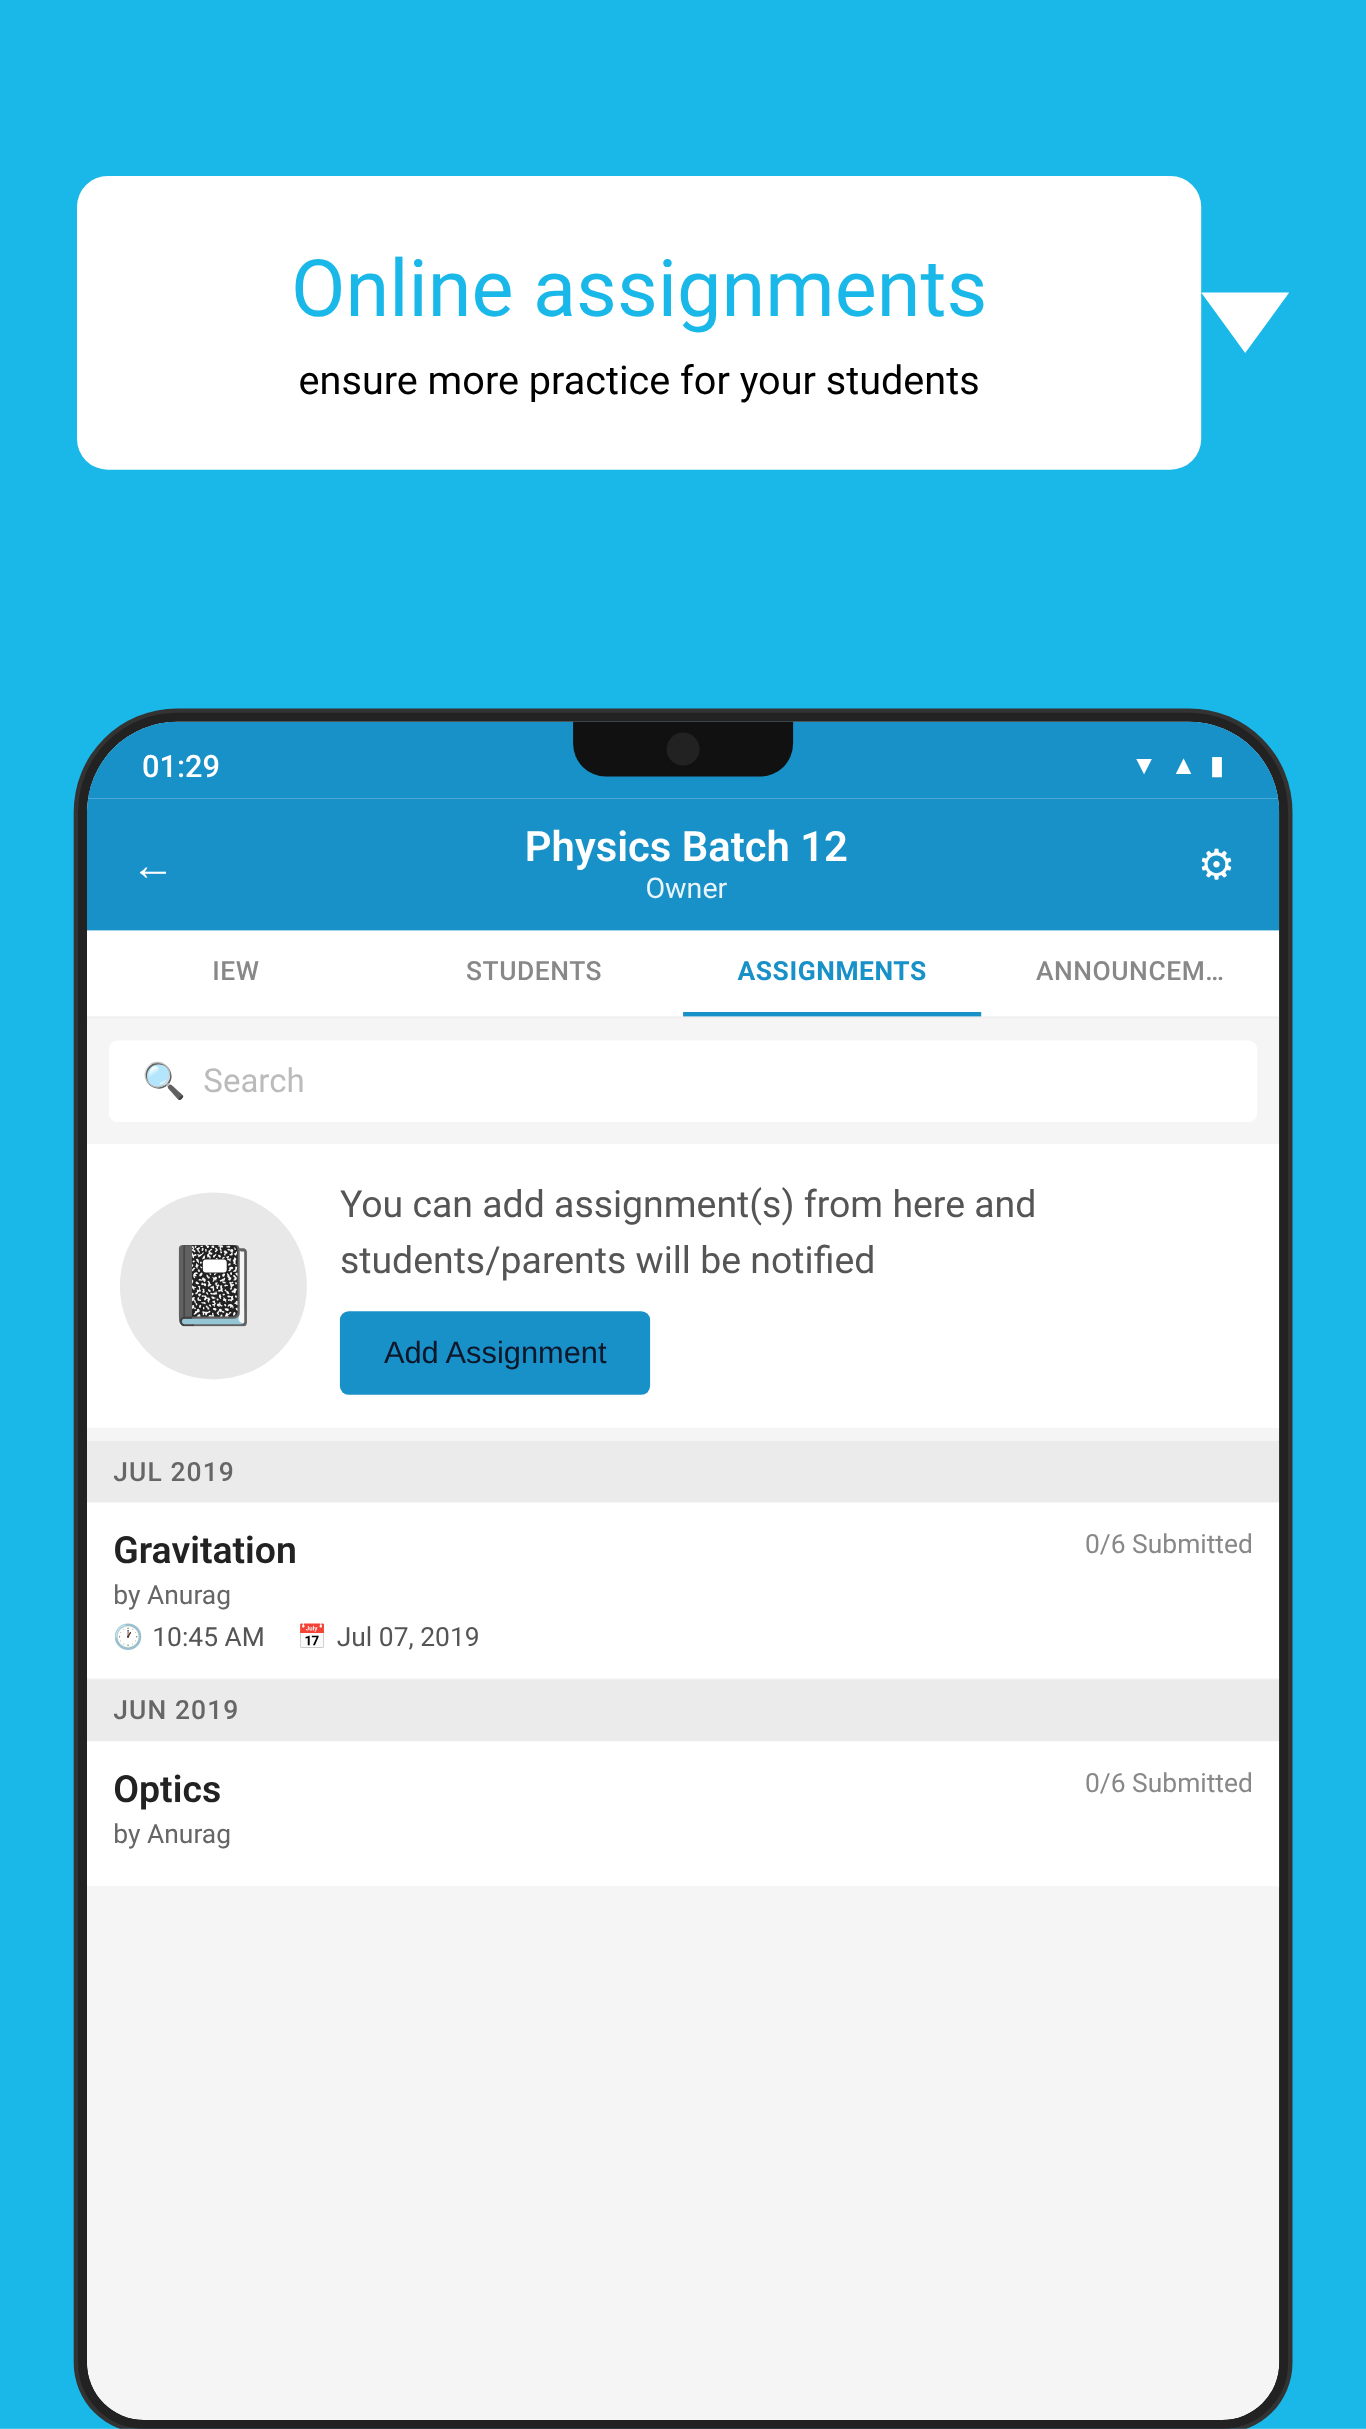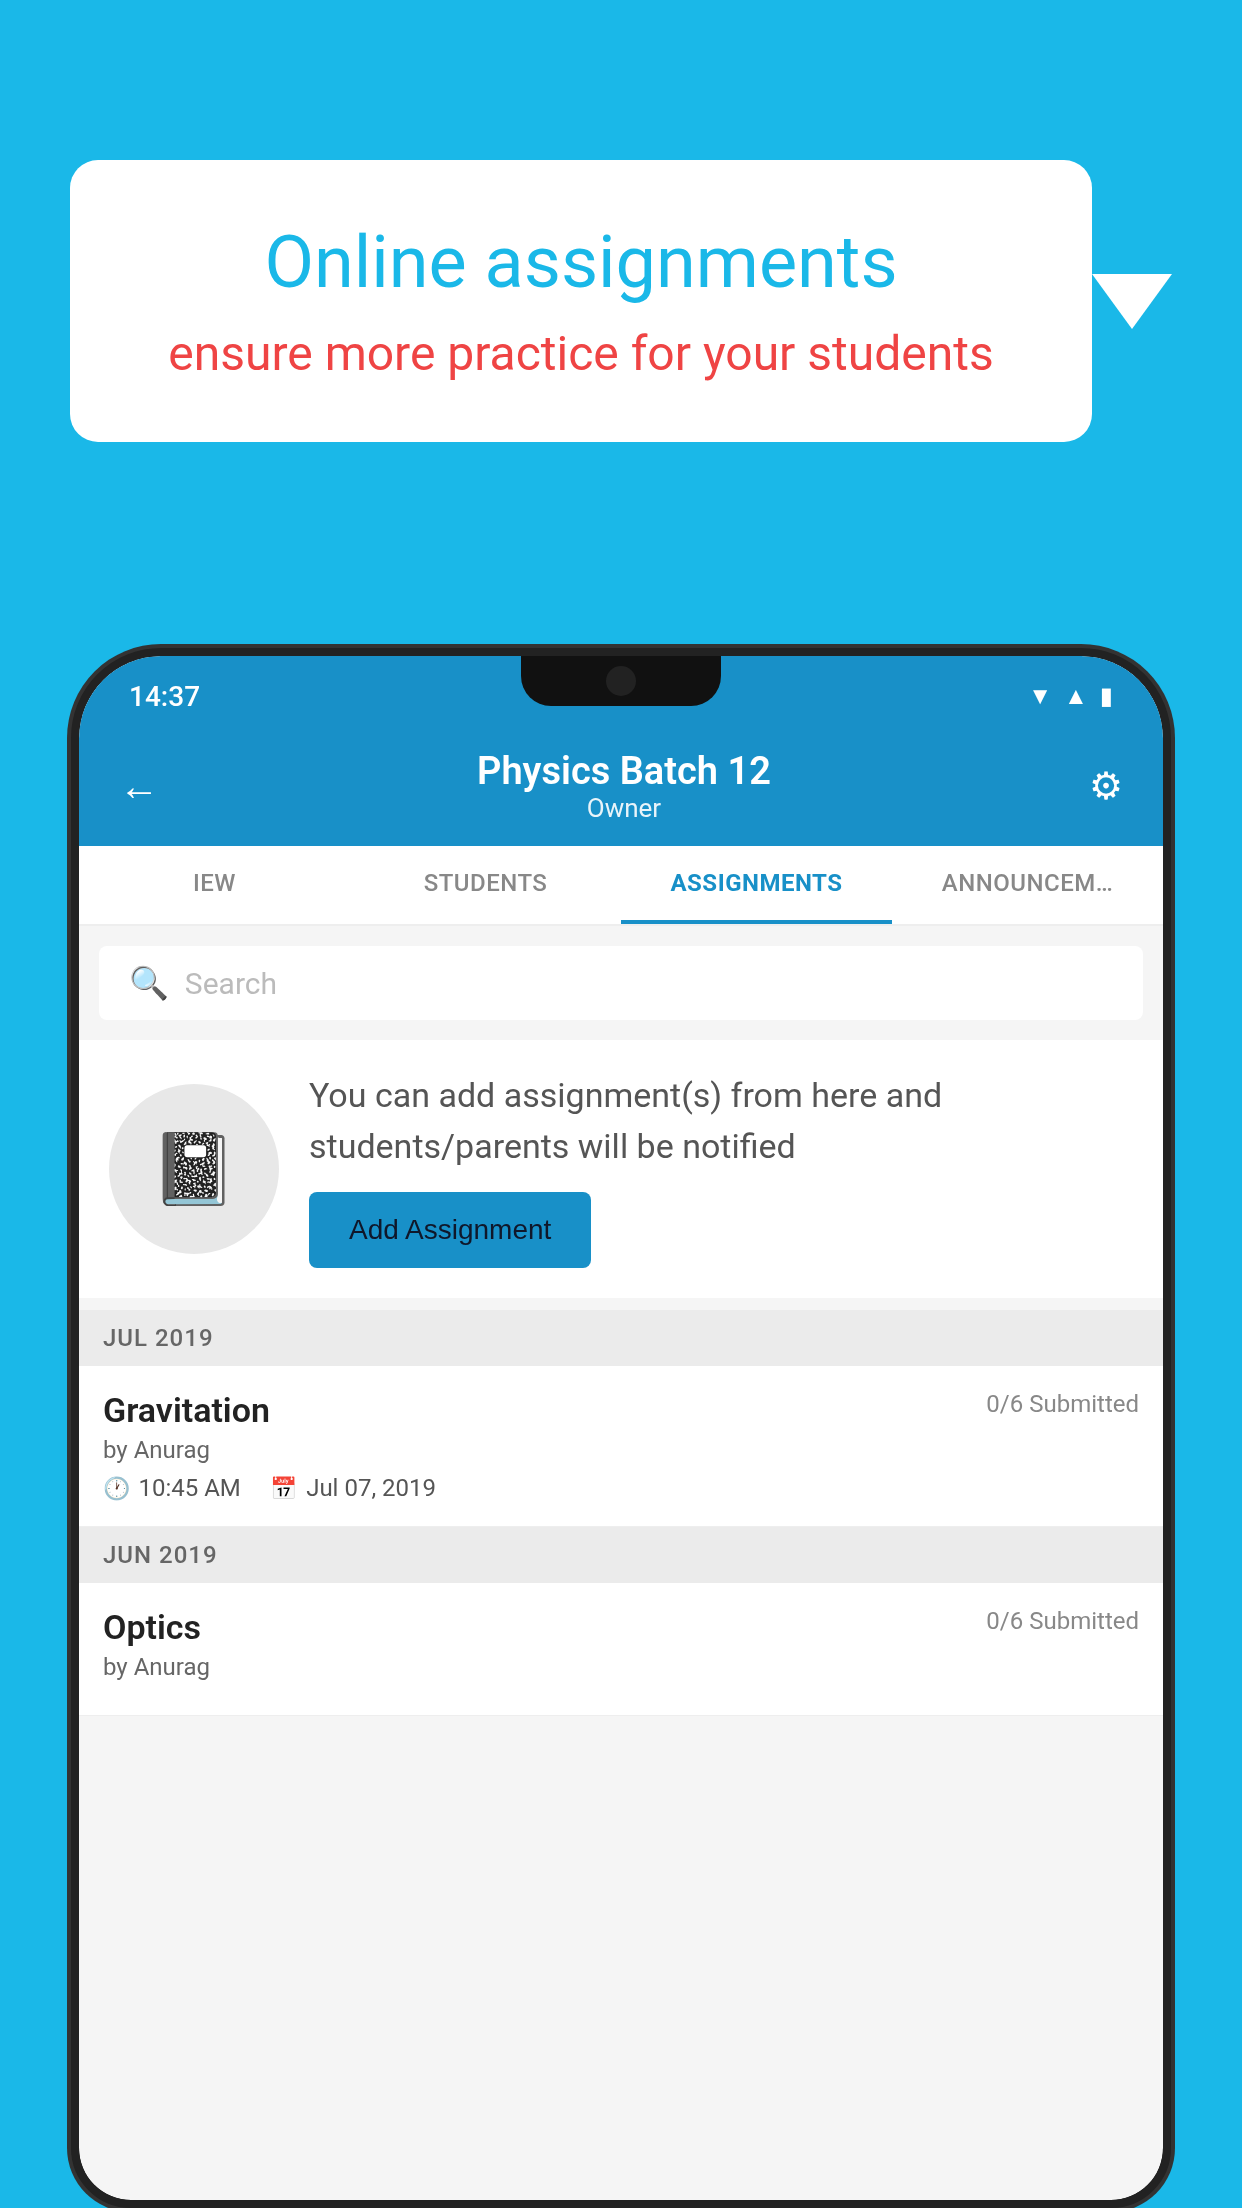--- a/index.html
+++ b/index.html
@@ -33,22 +33,22 @@
     }
 
     .speech-bubble-title {
       font-size: 72px;
       color: #1ab8e8;
       font-weight: 400;
       margin-bottom: 20px;
     }
 
     .speech-bubble-subtitle {
-      font-size: 48px;
-      color: #ef4444;
+      font-size: 36px;
+      color: #000000;
       font-weight: 400;
     }
 
     .speech-bubble-arrow {
       width: 0;
       height: 0;
       border-left: 40px solid transparent;
       border-right: 40px solid transparent;
       border-top: 55px solid white;
       margin-top: 0;
@@ -327,21 +327,21 @@
   <div class="speech-bubble-arrow"></div>
 </div>
 
 <div class="phone-frame">
   <div class="phone-notch">
     <div style="width:30px;height:30px;background:#222;border-radius:50%;margin:10px auto;"></div>
   </div>
   <div class="phone-screen">
 
     <div class="status-bar">
-      <span class="status-time">14:37</span>
+      <span class="status-time">01:29</span>
       <div class="status-icons">
         <span style="color:white;font-size:24px;">▼</span>
         <span style="color:white;font-size:24px;">▲</span>
         <span style="color:white;font-size:24px;">▮</span>
       </div>
     </div>
 
     <div class="app-header">
       <span class="back-btn">←</span>
       <div class="header-title-container">

